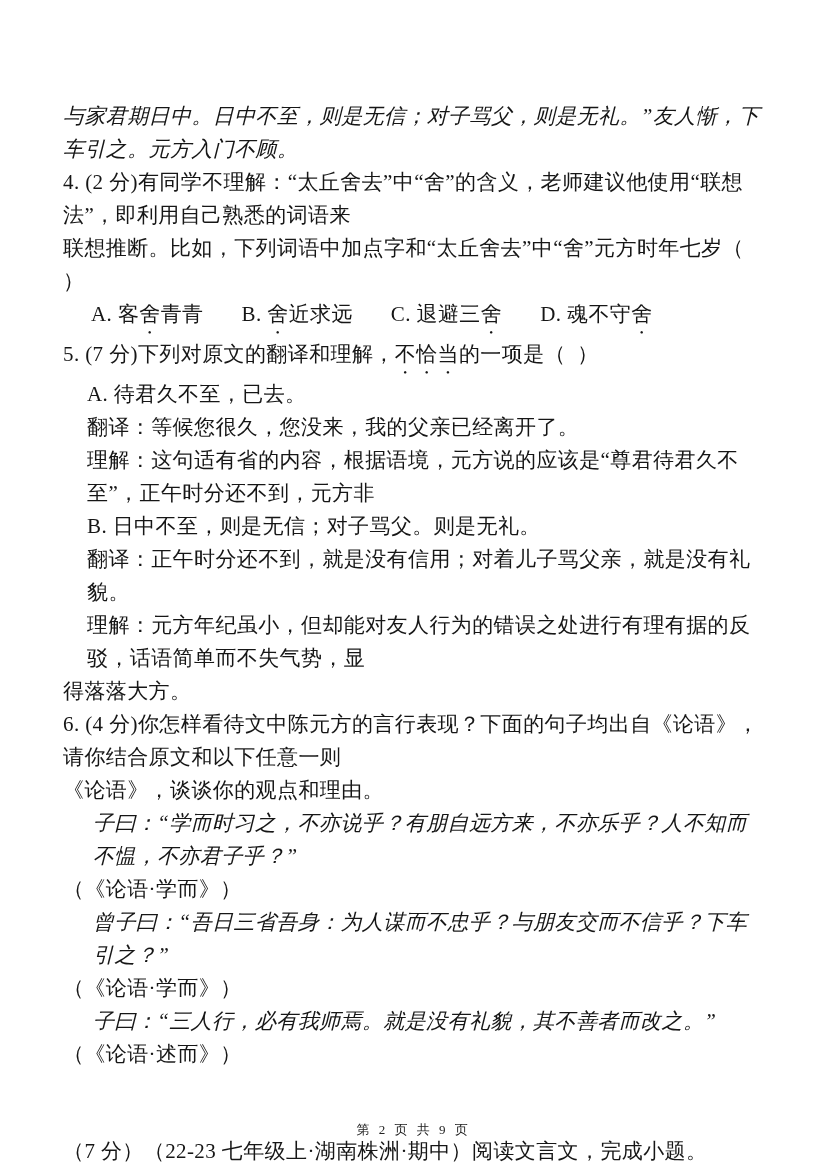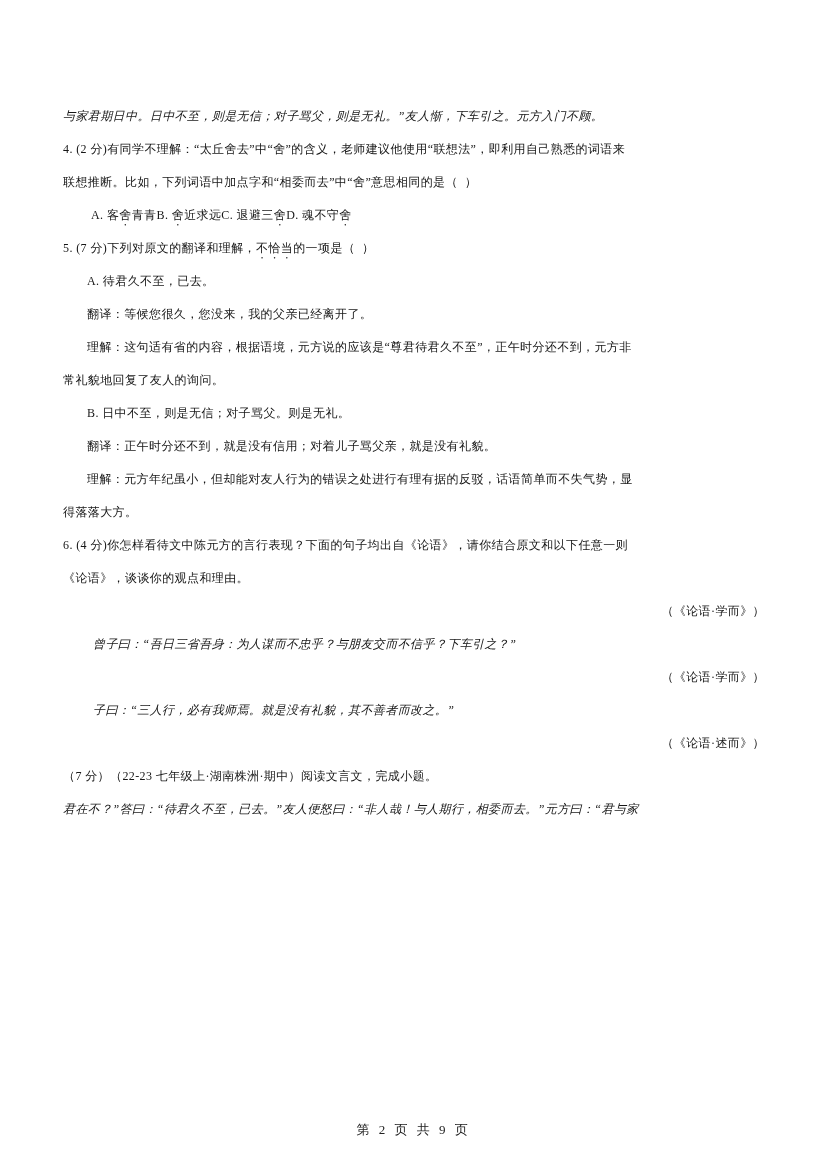--- a/index.html
+++ b/index.html
@@ -7,81 +7,81 @@
     position:relative;
     width:827px; height:1169px;
     background:#ffffff;
     color:#161616;
     font-family:"Liberation Serif", serif;
     box-sizing:border-box;
     padding:100px 62px 0 63px;
     overflow:hidden;
   }
   .line {
-    font-size:12px;
+    font-size:21px;
     line-height:33px;
     min-height:33px;
     margin:0;
     white-space:pre-wrap;
     letter-spacing:0.4px;
   }
   
   .kai { font-style:italic; }
   .ind1 { padding-left:24px; }
   .ind2 { padding-left:30px; }
   .first-indent { text-indent:34px; }
-  .attr { text-align:right; }
-  .options-row { display:flex; padding-left:28px; }
+  .attr { }
+  .options-row { display:flex; gap:38px; padding-left:28px; }
   .em-dot {
     -webkit-text-emphasis:filled dot;
     -webkit-text-emphasis-position:under right;
     text-emphasis:filled dot;
     text-emphasis-position:under right;
   }
-  .section-gap { }
+  .section-gap { margin-top:64px; }
   .footer {
     position:absolute;
     left:0; right:0; bottom:30px;
     text-align:center;
     font-size:13px;
     letter-spacing:3px;
     color:#222;
   }
 </style>
 </head>
 <body>
 
 <div class="page">
 
   <p class="line kai">与家君期日中。日中不至，则是无信；对子骂父，则是无礼。”友人惭，下车引之。元方入门不顾。</p>
 
   <p class="line">4. (2 分)有同学不理解：“太丘舍去”中“舍”的含义，老师建议他使用“联想法”，即利用自己熟悉的词语来</p>
-  <p class="line">联想推断。比如，下列词语中加点字和“相委而去”中“舍”意思相同的是（  ）</p>
+  <p class="line">联想推断。比如，下列词语中加点字和“太丘舍去”中“舍”元方时年七岁（  ）</p>
 
   <div class="line options-row">
     <span class="option"><span>A. </span><span>客</span><span class="em-dot">舍</span><span>青青</span></span>
     <span class="option"><span>B. </span><span></span><span class="em-dot">舍</span><span>近求远</span></span>
     <span class="option"><span>C. </span><span>退避三</span><span class="em-dot">舍</span><span></span></span>
     <span class="option"><span>D. </span><span>魂不守</span><span class="em-dot">舍</span><span></span></span>
   </div>
 
   <p class="line"><span>5. (7 分)下列对原文的翻译和理解，</span><span class="em-dot">不恰当</span><span>的一项是（  ）</span></p>
 
   <p class="line ind1">A. 待君久不至，已去。</p>
   <p class="line ind1">翻译：等候您很久，您没来，我的父亲已经离开了。</p>
   <p class="line ind1">理解：这句适有省的内容，根据语境，元方说的应该是“尊君待君久不至”，正午时分还不到，元方非</p>
-  <p class="line">常礼貌地回复了友人的询问。</p>
   <p class="line ind1">B. 日中不至，则是无信；对子骂父。则是无礼。</p>
   <p class="line ind1">翻译：正午时分还不到，就是没有信用；对着儿子骂父亲，就是没有礼貌。</p>
   <p class="line ind1">理解：元方年纪虽小，但却能对友人行为的错误之处进行有理有据的反驳，话语简单而不失气势，显</p>
   <p class="line">得落落大方。</p>
 
   <p class="line">6. (4 分)你怎样看待文中陈元方的言行表现？下面的句子均出自《论语》，请你结合原文和以下任意一则</p>
   <p class="line">《论语》，谈谈你的观点和理由。</p>
 
+  <p class="line ind2 kai">子曰：“学而时习之，不亦说乎？有朋自远方来，不亦乐乎？人不知而不愠，不亦君子乎？”</p>
   <p class="line attr">（《论语·学而》）</p>
   <p class="line ind2 kai">曾子曰：“吾日三省吾身：为人谋而不忠乎？与朋友交而不信乎？下车引之？”</p>
   <p class="line attr">（《论语·学而》）</p>
   <p class="line ind2 kai">子曰：“三人行，必有我师焉。就是没有礼貌，其不善者而改之。”</p>
   <p class="line attr">（《论语·述而》）</p>
 
   <p class="line section-gap">（7 分）（22-23 七年级上·湖南株洲·期中）阅读文言文，完成小题。</p>
 
   <p class="line kai">君在不？”答曰：“待君久不至，已去。”友人便怒曰：“非人哉！与人期行，相委而去。”元方曰：“君与家</p>
 

